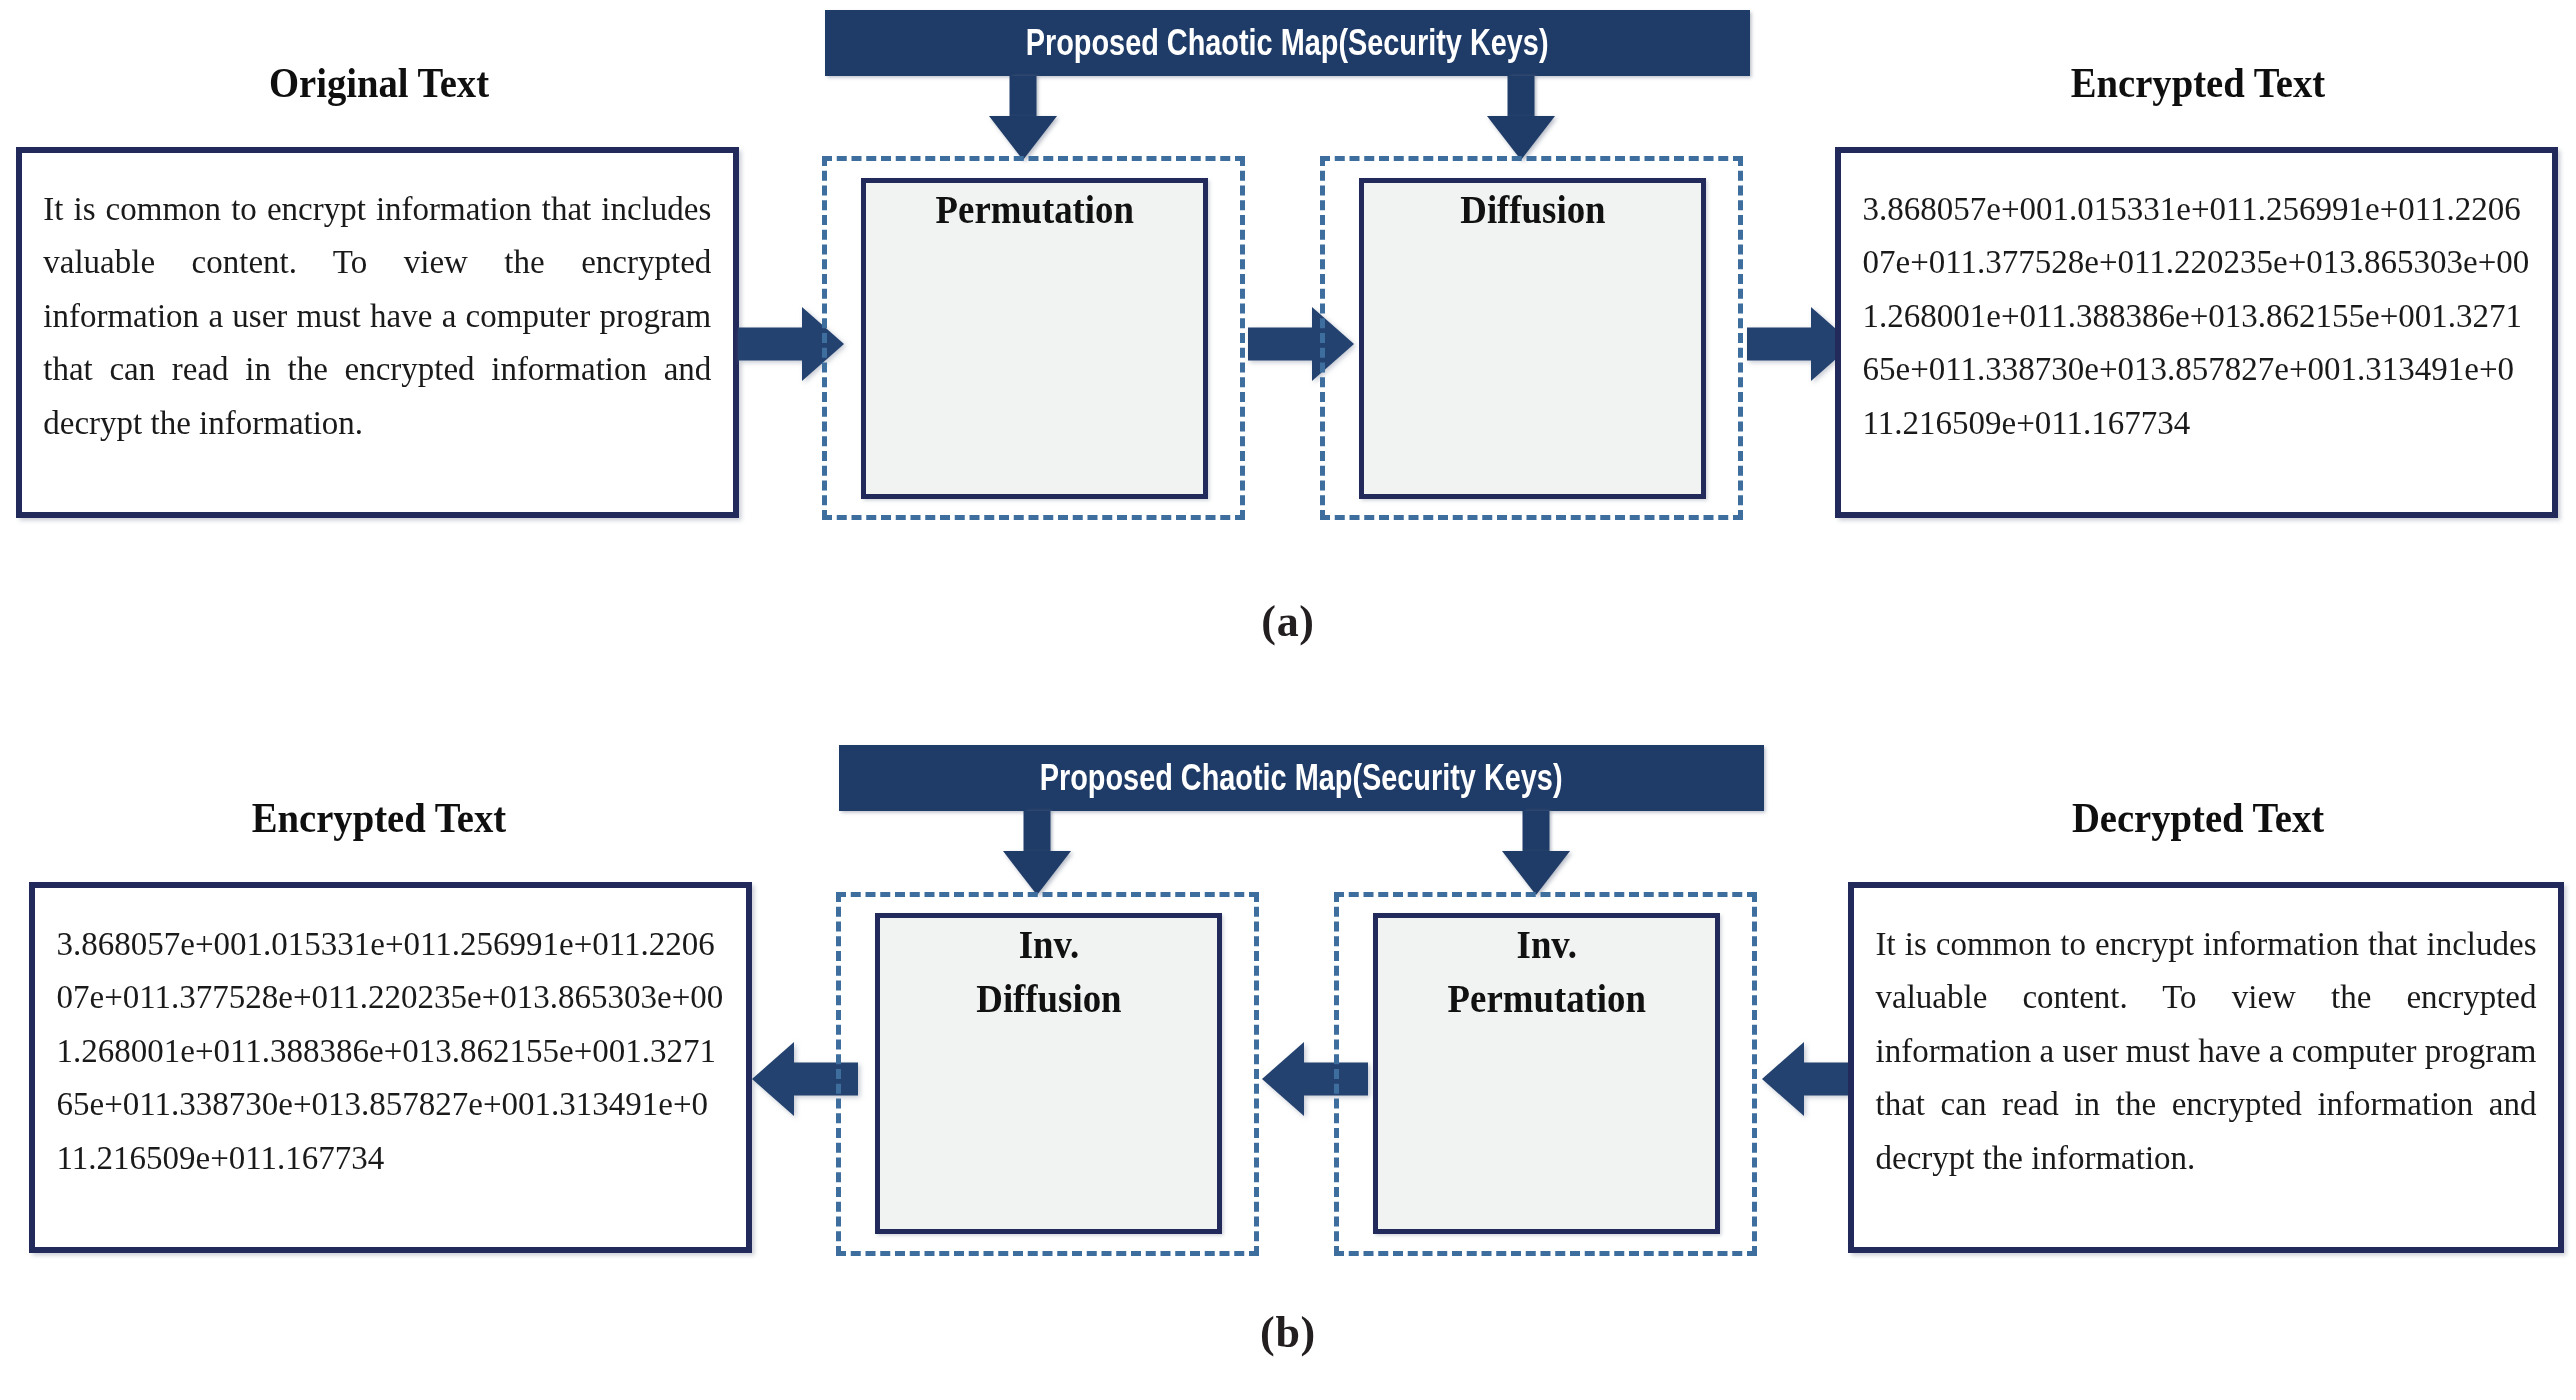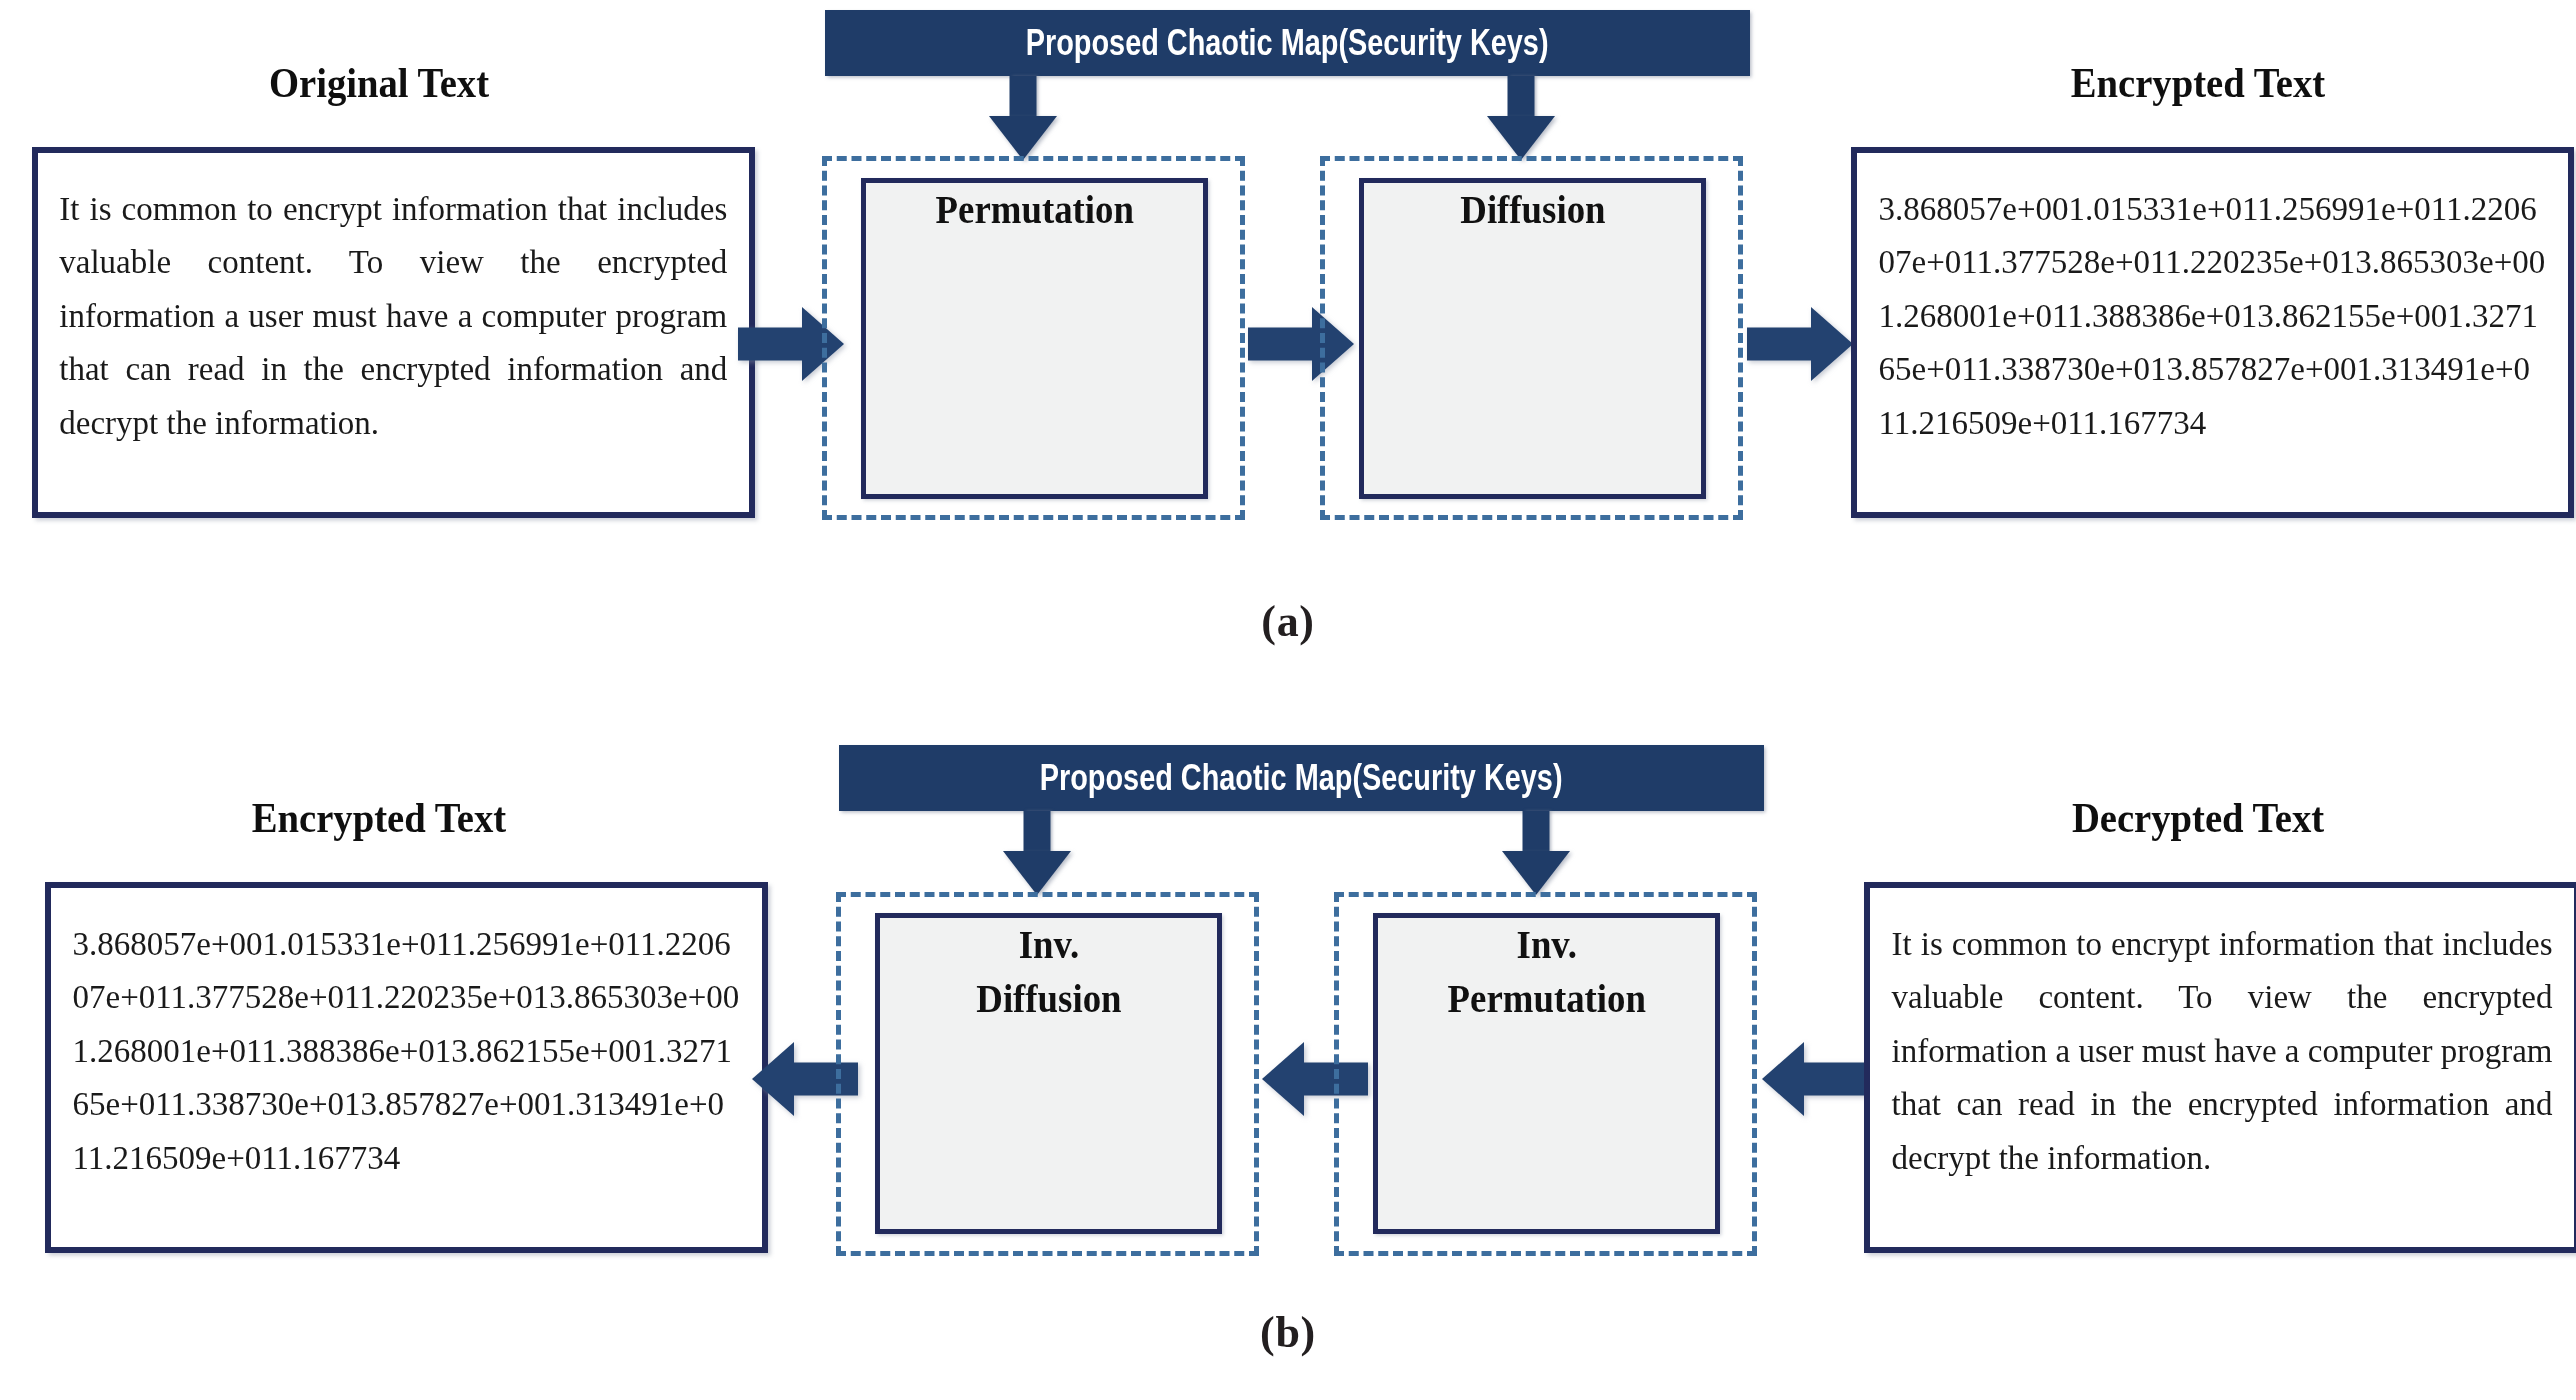--- a/index.html
+++ b/index.html
@@ -74,21 +74,20 @@
     filter: drop-shadow(2.1px 2.1px 2.1px rgba(120,130,150,0.55));
   }
 
   
   .textbox {
     position: absolute;
     border: 6.4px solid #222a5c;
     background: #ffffff;
     box-sizing: border-box;
     box-shadow: 2.9px 2.9px 4.3px rgba(140,148,165,0.45);
-    margin-left: 16px;
   }
   .textbox-inner {
     position: absolute;
     left: 0; right: 0; top: 0; bottom: 0;
     padding: 30px 21.5px 14.3px 21.5px;
     box-sizing: border-box;
     font-family: "Liberation Serif", "DejaVu Serif", serif;
     font-size: 33px;
     line-height: 1.62;
     color: #1a1a1a;

